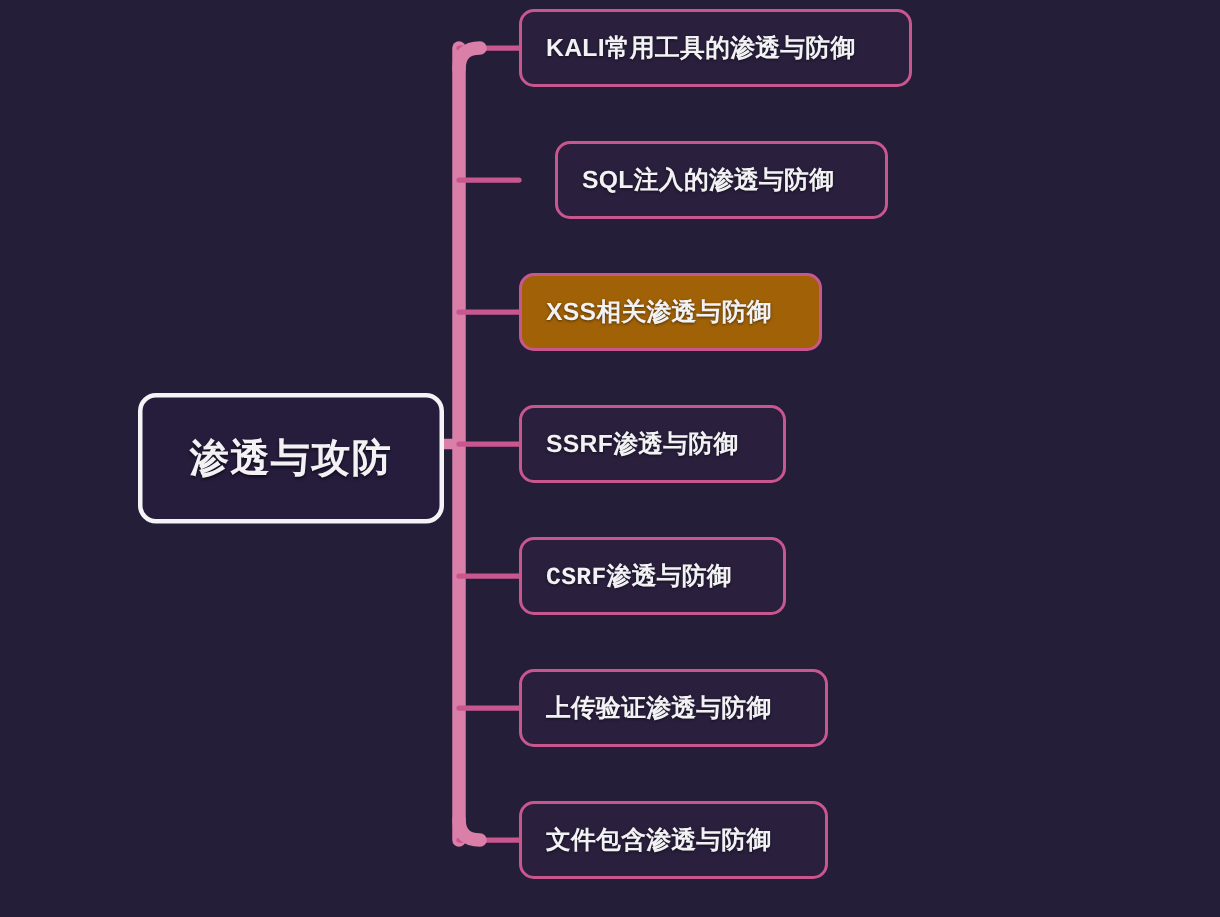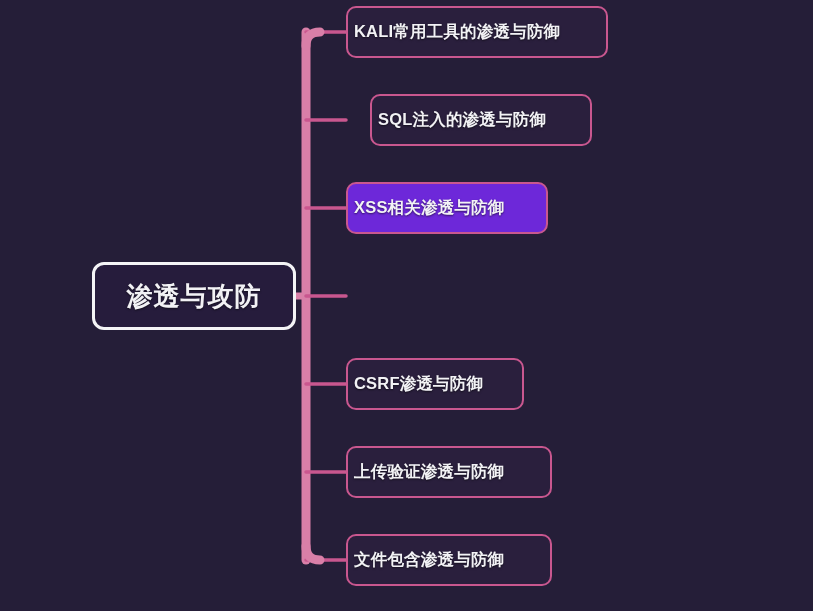--- a/index.html
+++ b/index.html
@@ -53,21 +53,21 @@
     background: #261c3c;
   }
   .root-node .label {
     font-size: 26px;
     letter-spacing: 1px;
   }
   .child-node {
     left: 346px;
     height: 52px;
     border: 2px solid #c9578f;
-    padding-left: 6px;
+    padding-left: 16px;
     padding-right: 18px;
   }
   .child-node .label {
     font-size: 16.5px;
   }
 </style>
 </head>
 <body>
 
 <div id="mindmap">
@@ -81,34 +81,37 @@
         <path d="M 306 208 L 346 208" fill="none" stroke="#c9578f" stroke-width="3.5" stroke-linecap="round" stroke-linejoin="round"></path>
         <path d="M 306 296 L 346 296" fill="none" stroke="#c9578f" stroke-width="3.5" stroke-linecap="round" stroke-linejoin="round"></path>
         <path d="M 306 384 L 346 384" fill="none" stroke="#c9578f" stroke-width="3.5" stroke-linecap="round" stroke-linejoin="round"></path>
         <path d="M 306 472 L 346 472" fill="none" stroke="#c9578f" stroke-width="3.5" stroke-linecap="round" stroke-linejoin="round"></path>
         <path d="M 306 560 L 346 560" fill="none" stroke="#c9578f" stroke-width="3.5" stroke-linecap="round" stroke-linejoin="round"></path>
         <path d="M 306 46 Q 306 32 320 32" fill="none" stroke="#d97fa8" stroke-width="9" stroke-linecap="round" stroke-linejoin="round"></path>
         <path d="M 306 546 Q 306 560 320 560" fill="none" stroke="#d97fa8" stroke-width="9" stroke-linecap="round" stroke-linejoin="round"></path>
       </g>
   </svg>
 
-  <div class="node root-node" style="left: 92px; top: 262px; width: 204px; height: 68px; border-color: rgb(244, 244, 246);">
+  <div class="node root-node" style="left: 92px; top: 262px; width: 204px; height: 87px; border-color: rgb(244, 244, 246);">
     <span class="label">渗透与攻防</span>
   </div>
 
   <div class="node child-node" id="child-0" style="top: 6px; width: 262px; border-color: rgb(201, 87, 143); background: rgb(42, 31, 61);">
     <span class="label">KALI常用工具的渗透与防御</span>
   </div>
   <div class="node child-node" id="child-1" style="top: 94px; width: 222px; border-color: rgb(201, 87, 143); background: rgb(42, 31, 61); margin-left: 24px;">
     <span class="label">SQL注入的渗透与防御</span>
   </div>
-  <div class="node child-node" id="child-2" style="top: 182px; width: 202px; border-color: rgb(201, 87, 143); background: #6d28d9;">
+  <div class="node child-node" id="child-2" style="top: 182px; width: 202px; border-color: rgb(201, 87, 143); background: #a16207;">
     <span class="label">XSS相关渗透与防御</span>
   </div>
-  <div class="node child-node" id="child-4" style="top: 358px; width: 178px; border-color: rgb(201, 87, 143); background: rgb(42, 31, 61);">
+  <div class="node child-node" id="child-3" style="top: 270px; width: 178px; border-color: rgb(201, 87, 143); background: rgb(42, 31, 61);">
+    <span class="label">SSRF渗透与防御</span>
+  </div>
+  <div class="node child-node" id="child-4" style="top: 358px; width: 178px; border-color: rgb(201, 87, 143); background: rgb(42, 31, 61); font-family: Liberation Mono, monospace;">
     <span class="label">CSRF渗透与防御</span>
   </div>
   <div class="node child-node" id="child-6" style="top: 534px; width: 206px; border-color: rgb(201, 87, 143); background: rgb(42, 31, 61);">
     <span class="label">文件包含渗透与防御</span>
   </div>
   <div class="node child-node" id="child-5" style="top: 446px; width: 206px; border-color: rgb(201, 87, 143); background: rgb(42, 31, 61);">
     <span class="label">上传验证渗透与防御</span>
   </div>
 
 </div>

